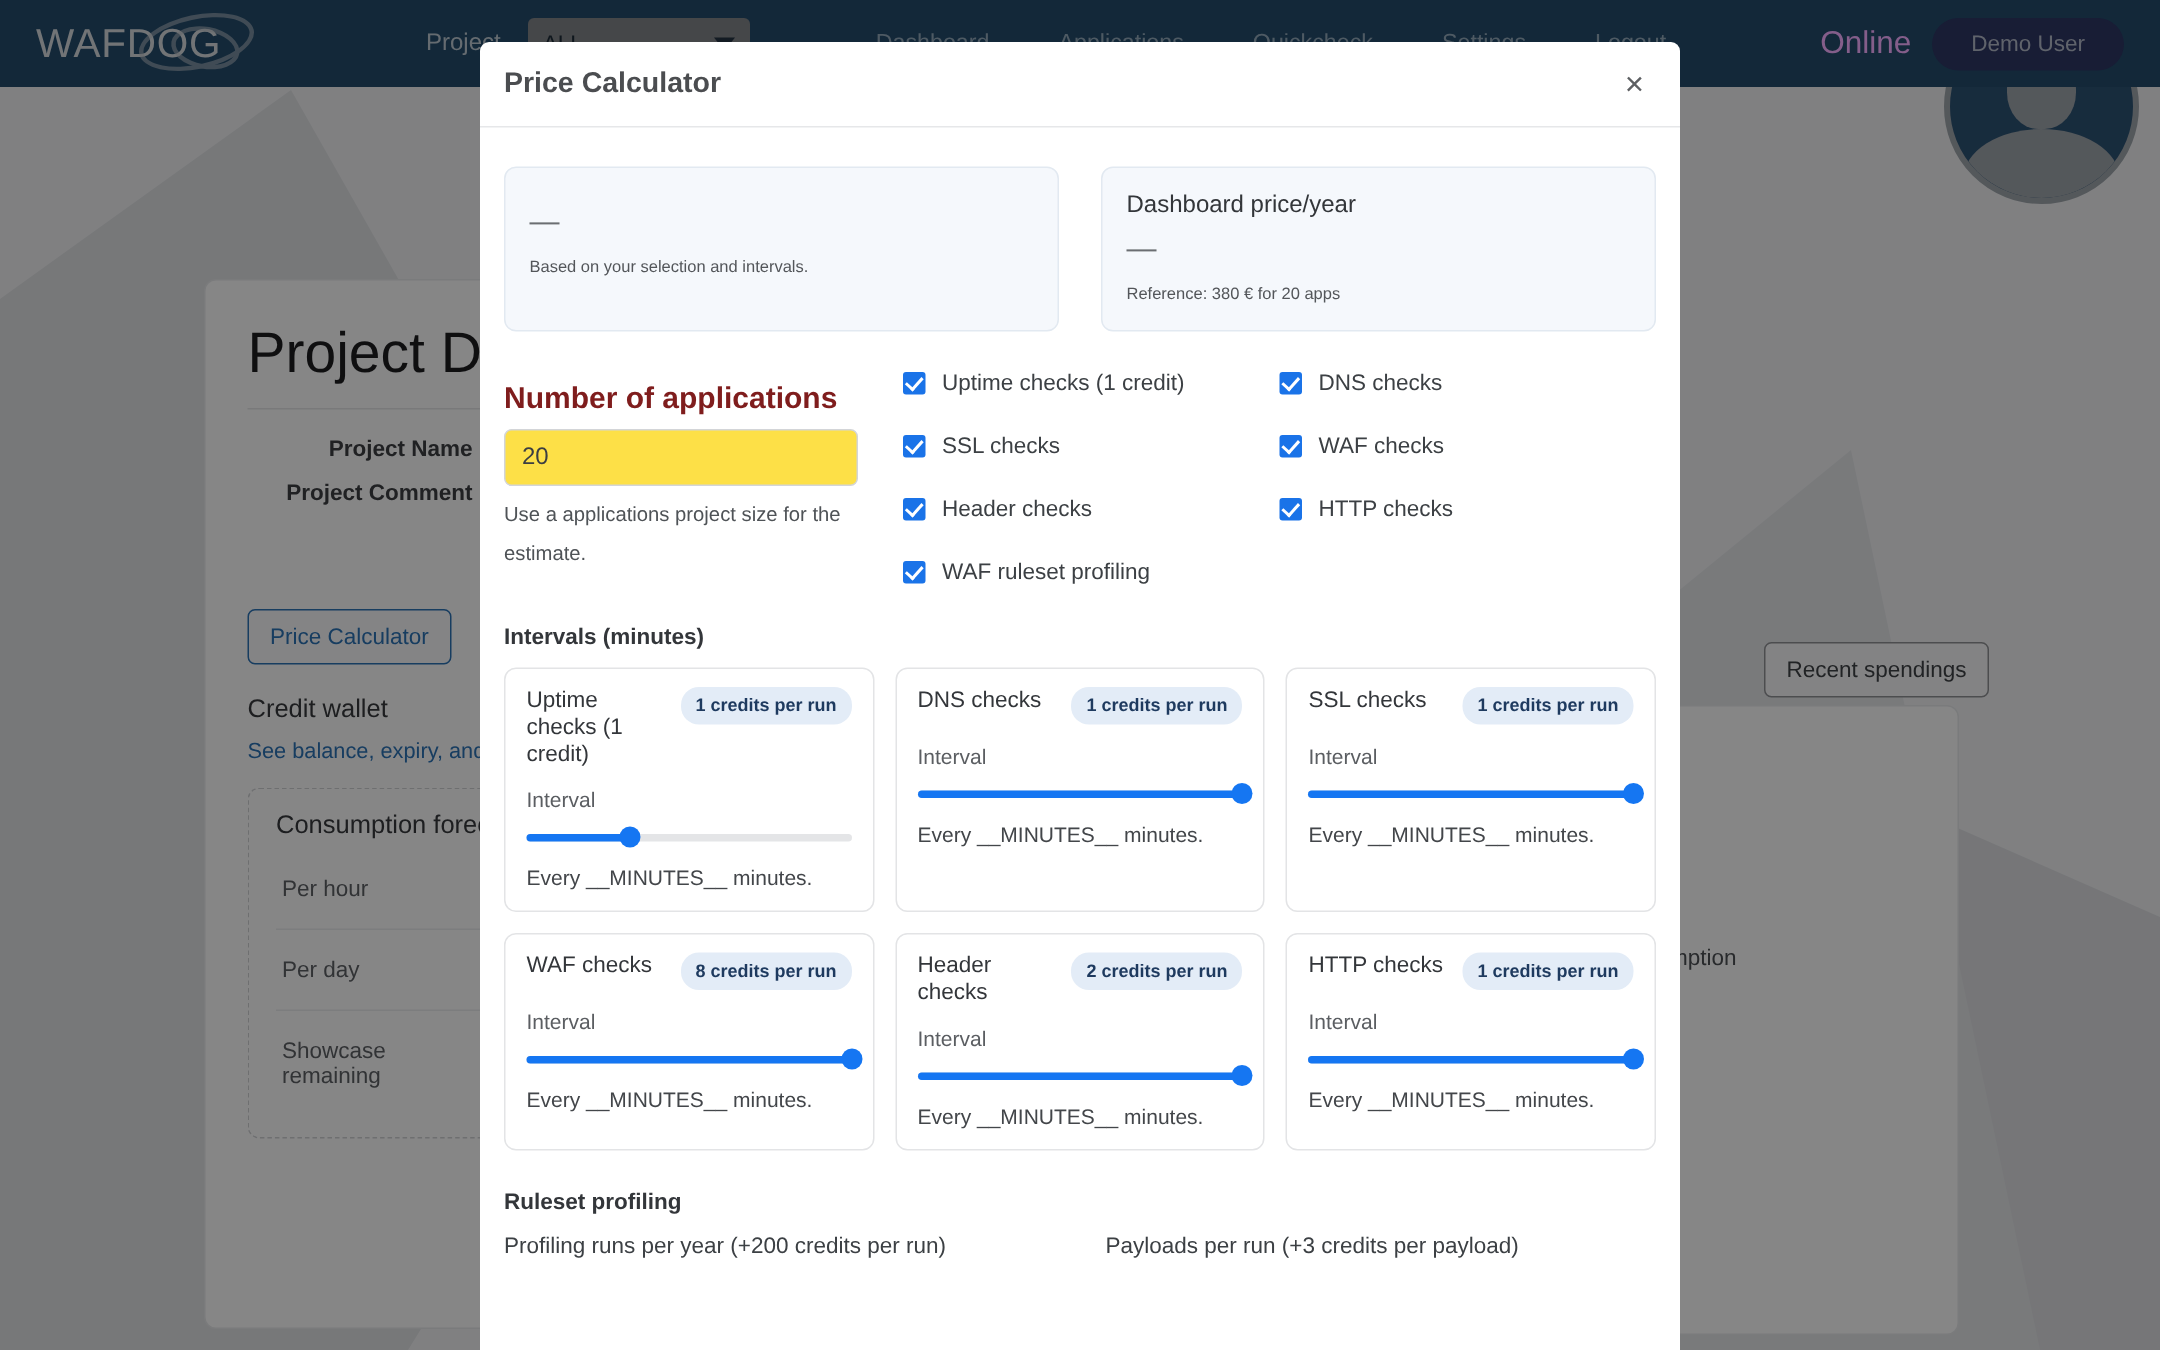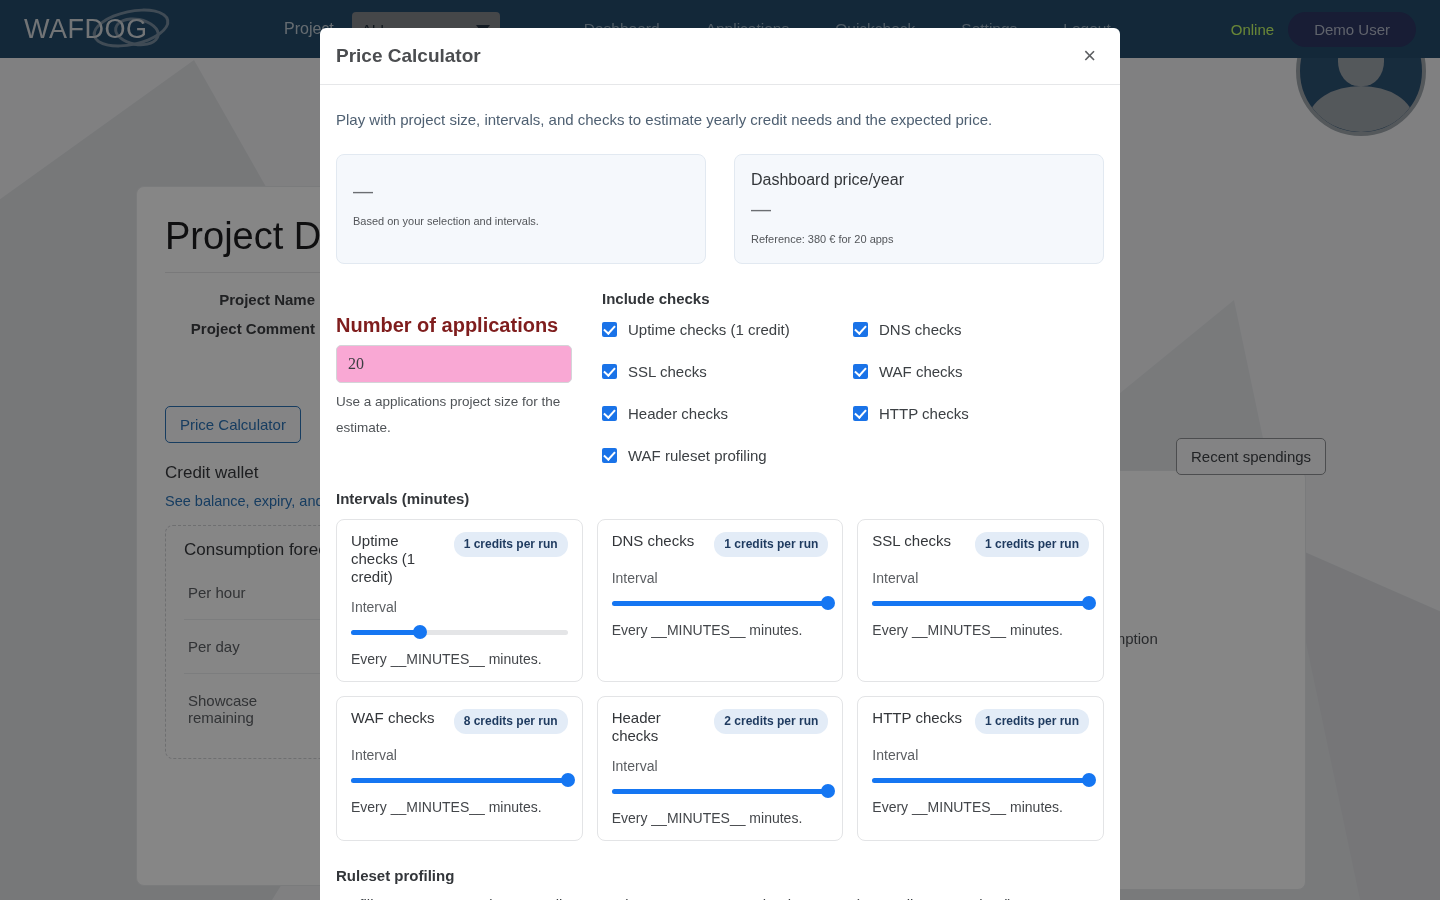--- a/index.html
+++ b/index.html
@@ -71,21 +71,21 @@
     padding: 0 10px; color: #1d2b36; font-size: 15px;
   }
   .caret-down {
     width: 0; height: 0;
     border-left: 7px solid transparent; border-right: 7px solid transparent;
     border-top: 9px solid #243241;
   }
   .nav-links { display: flex; gap: 46px; margin-left: 84px; }
   .nav-links a { color: #8fa4b5; font-size: 15.5px; text-decoration: none; }
   .nav-right { margin-left: auto; display: flex; align-items: center; gap: 14px; }
-  .status-online { color: #bef264; font-size: 15px; }
+  .status-online { color: #f0abfc; font-size: 21px; }
   .user-pill {
     background: #2c3561; color: #aeb4c4; font-size: 15px;
     padding: 9px 26px; border-radius: 20px;
   }
   .avatar {
     width: 130px; height: 130px; border-radius: 50%;
     border: 4px solid #9aa0a6;
     background: #2b5070;
     position: absolute; right: 14px; top: 6px;
     overflow: hidden;
@@ -183,21 +183,21 @@
   .mid-grid {
     display: grid; grid-template-columns: 266px 1fr;
     gap: 0 0; margin-top: 26px;
   }
   .apps-col { padding-right: 18px; align-self: center; }
   .field-label { font-size: 20px; font-weight: bold; color: #7f1d1d; margin-bottom: 8px; }
   .text-input {
     width: 236px; height: 38px;
     border: 1px solid #d3d5d8; border-radius: 5px;
     font-size: 16px; color: #3b3e42; padding: 0 11px;
-    font-family: Liberation Serif, serif; background: #f9a8d4;
+    font-family: Liberation Sans, sans-serif; background: #fde047;
   }
   .field-help { font-size: 13.5px; color: #4f5357; line-height: 26px; margin-top: 6px; width: 232px; }
 
   .checks-head { font-size: 15px; font-weight: bold; color: #33363a; margin-bottom: 14px; }
   .checks-grid { display: grid; grid-template-columns: 1fr 1fr; row-gap: 25px; }
   .check-item { display: flex; align-items: center; gap: 11px; }
   .cb {
     width: 15px; height: 15px; border-radius: 2px;
     background: #1a73e8; position: relative; flex: 0 0 15px;
   }
@@ -319,35 +319,34 @@
     </div>
   </div>
 
   <div class="panel panel-right">
     <div style="padding:22px 26px;">
       <div class="bg-text" style="margin-bottom:120px;">&nbsp;</div>
       <div class="bg-text" style="text-align:center;">Based on current consumption</div>
       <div class="bg-link" style="margin-top:130px;">Credits return.</div>
     </div>
   </div>
-  <div style="position:absolute;left:1176px;top:438px;">
+  <div style="position:absolute;left:1176px;top:428px;">
     <span class="btn-grey">Recent spendings</span>
   </div>
 </div>
 
 <div class="backdrop"></div>
 
 <div class="modal">
   <div class="modal-head">
     <span class="modal-title">Price Calculator</span>
     <button class="modal-close">×</button>
   </div>
 
   <div class="modal-body">
-    <div class="intro">Play with project size, intervals, and checks to estimate yearly credit needs and the expected price.</div>
 
     <div class="stat-grid">
       <div class="stat-card">
         <div class="stat-value">—</div>
         <div class="stat-note">Based on your selection and intervals.</div>
       </div>
       <div class="stat-card">
         <div class="stat-label">Dashboard price/year</div>
         <div class="stat-value">—</div>
         <div class="stat-note">Reference: 380 € for 20 apps</div>
@@ -355,21 +354,20 @@
     </div>
 
     <div class="mid-grid">
       <div class="apps-col">
         <div class="field-label">Number of applications</div>
         <input class="text-input" type="text" value="20" style="">
         <div class="field-help">Use a applications project size for the estimate.</div>
       </div>
 
       <div>
-        <div class="checks-head">Include checks</div>
         <div class="checks-grid">
           <label class="check-item">
             <span class="cb"></span>
             <span class="check-label">Uptime checks (1 credit)</span>
           </label>
           <label class="check-item">
             <span class="cb"></span>
             <span class="check-label">DNS checks</span>
           </label>
           <label class="check-item">

